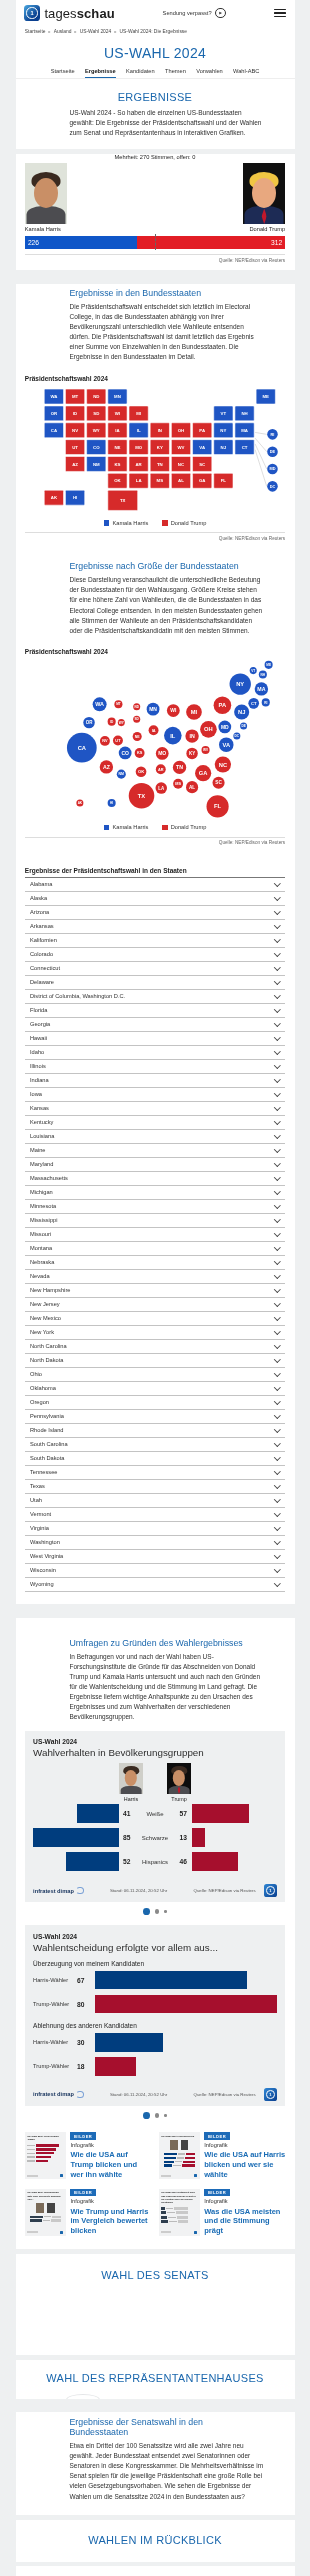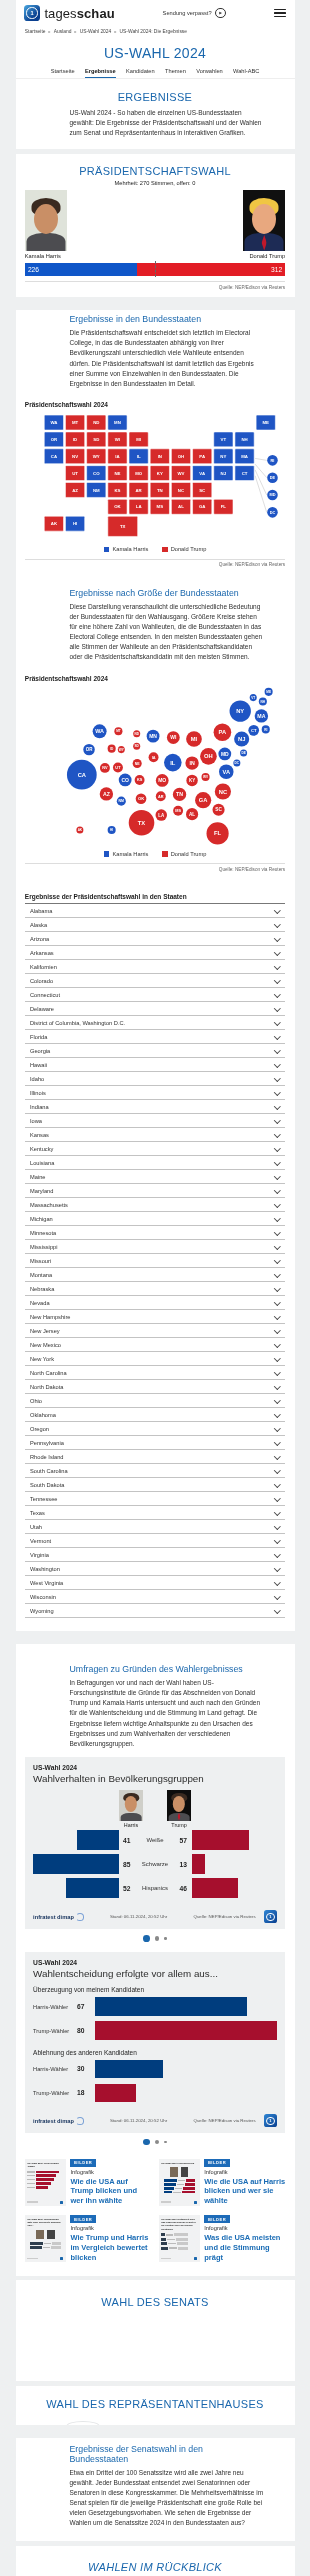--- a/index.html
+++ b/index.html
@@ -166,21 +166,20 @@
         <div class="tab">Wahl-ABC</div>
       </div>
   </div>
 
   <div class="card" style="padding-bottom:11.4px;">
     <div class="sec-h blue-h">ERGEBNISSE</div>
     <p class="copy">US-Wahl 2024 - So haben die einzelnen US-Bundesstaaten gewählt: Die Ergebnisse der Präsidentschaftswahl und der Wahlen zum Senat und Repräsentantenhaus in interaktiven Grafiken.</p>
   </div>
 
   <div class="card">
-    <div class="sec-h blue-h" style="padding-bottom:1px;">PRÄSIDENTSCHAFTSWAHL</div>
     <div class="maj">Mehrheit: 270 Stimmen, offen: 0</div>
     <div class="cand-row">
       <div class="photo">
           <div class="ph-body"></div>
           <div class="ph-hair"></div>
           <div class="ph-face"></div>
         </div>
       <div class="photo trump">
           <div class="ph-body"></div>
           <div class="ph-hair"></div>
@@ -947,21 +946,21 @@
     <div class="sec-h blue-h" style="padding:12.4px 5.2px 0;">WAHL DES REPRÄSENTANTENHAUSES</div>
     <div class="arc"></div>
   </div>
 
   <div class="card" style="padding-bottom:13.4px;">
     <div class="sub-h blue-h" style="padding-top:5.2px;">Ergebnisse der Senatswahl in den Bundesstaaten</div>
     <p class="copy">Etwa ein Drittel der 100 Senatssitze wird alle zwei Jahre neu gewählt. Jeder Bundesstaat entsendet zwei Senatorinnen oder Senatoren in diese Kongresskammer. Die Mehrheitsverhältnisse im Senat spielen für die jeweilige Präsidentschaft eine große Rolle bei vielen Gesetzgebungsvorhaben. Wie sehen die Ergebnisse der Wahlen um die Senatssitze 2024 in den Bundesstaaten aus?</p>
   </div>
 
   <div class="hcard" style="height:42px;">
-    <div class="sec-h blue-h" style="padding:14.5px 5.2px 0;font-style:italic;">WAHLEN IM RÜCKBLICK</div>
+    <div class="sec-h blue-h" style="padding:14.5px 5.2px 0;">WAHLEN IM RÜCKBLICK</div>
   </div>
 
   <div class="foot-card">
     <div class="f-acc" id="f-acc">
         <div class="f-row"></div>
       </div>
 
   </div>
 
 </div>

